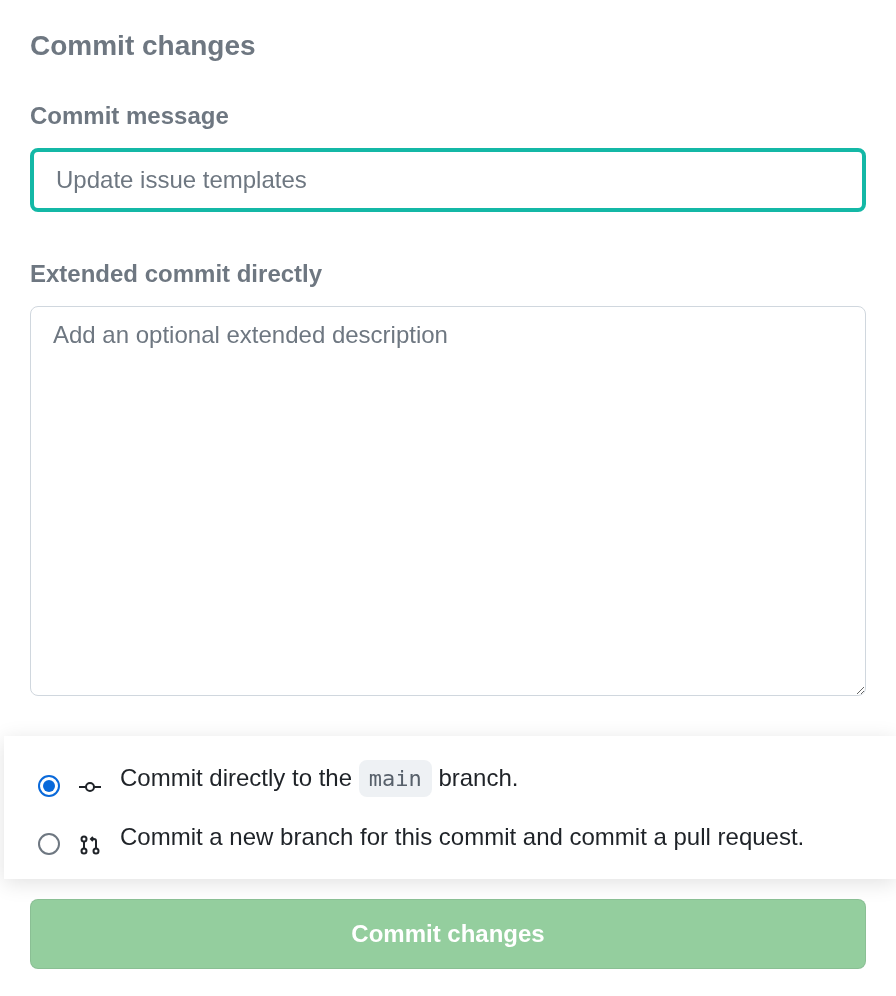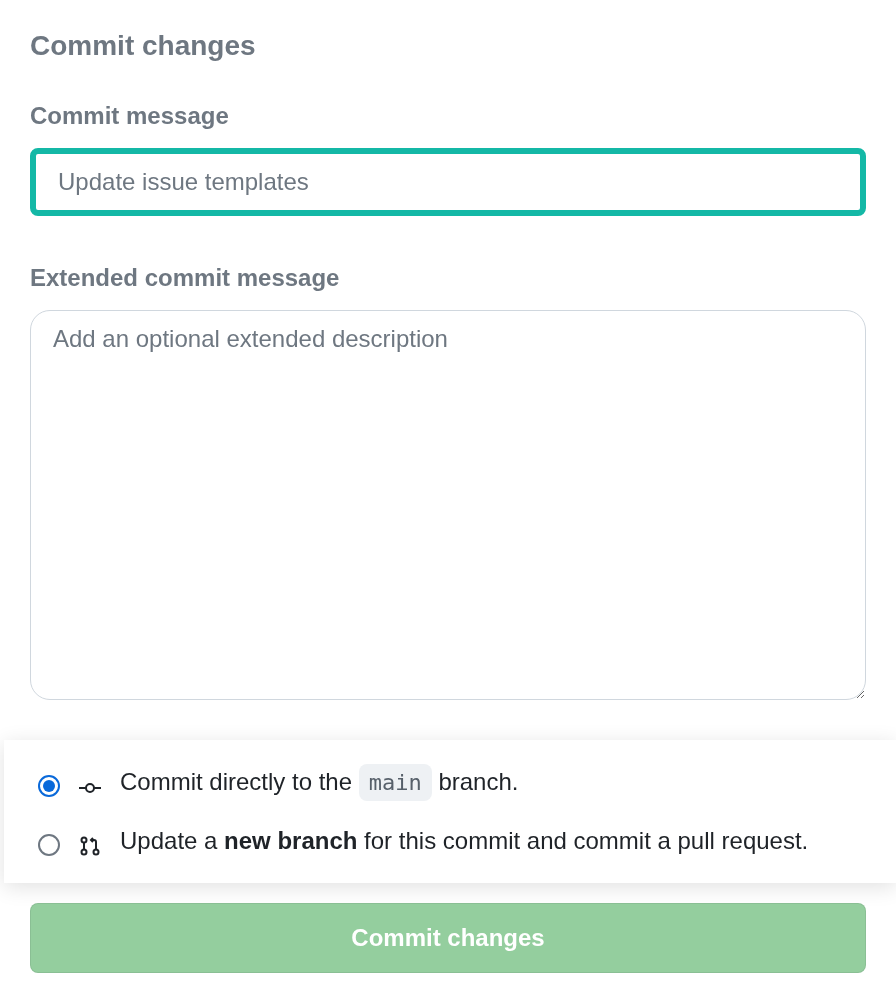--- a/index.html
+++ b/index.html
@@ -27,37 +27,37 @@
       color: #6e7781;
       margin-bottom: 18px;
       display: block;
     }
     .text-input {
       width: 100%;
       padding: 14px 22px;
       font-size: 24px;
       color: #6e7781;
       background: #ffffff;
-      border: 6px solid #14b8a6;
+      border: 4px solid #14b8a6;
       border-radius: 8px;
       outline: none;
       font-family: inherit;
     }
     .text-input::placeholder {
       color: #6e7781;
     }
     .textarea-input {
       width: 100%;
       height: 390px;
       padding: 14px 22px;
       font-size: 24px;
       color: #6e7781;
       background: #ffffff;
       border: 1px solid #d0d7de;
-      border-radius: 20px;
+      border-radius: 8px;
       outline: none;
       resize: both;
       font-family: inherit;
     }
     .textarea-input::placeholder {
       color: #6e7781;
     }
     .field-group {
       margin-bottom: 48px;
     }
@@ -65,21 +65,21 @@
       margin-left: -26px;
       margin-right: -30px;
       padding: 24px 32px 24px 34px;
       background: #ffffff;
       box-shadow: 0 4px 20px rgba(0,0,0,0.12);
       margin-bottom: 20px;
       margin-top: -12px;
     }
     .radio-row {
       display: flex;
-      align-items: center;
+      align-items: flex-end;
       gap: 18px;
       font-size: 24px;
       line-height: 1.5;
       color: #1f2328;
     }
     .radio-row + .radio-row {
       margin-top: 22px;
     }
     .radio-outer {
       flex-shrink: 0;
@@ -106,21 +106,21 @@
       flex-shrink: 0;
       width: 24px;
       height: 24px;
       margin-top: 6px;
       color: #1f2328;
     }
     .radio-text {
       flex: 1;
     }
     .radio-text strong {
-      font-weight: 700;
+      font-weight: 400;
     }
     .branch-pill {
       display: inline-block;
       background: #eef1f4;
       border-radius: 8px;
       padding: 2px 10px;
       font-family: ui-monospace, SFMono-Regular, "SF Mono", Menlo, Consolas, monospace;
       font-size: 22px;
       color: #57606a;
       vertical-align: baseline;
@@ -144,21 +144,21 @@
 
 
 <h2 class="heading">Commit changes</h2>
 
 <div class="field-group">
   <label class="field-label">Commit message</label>
   <input type="text" class="text-input" value="Update issue templates" style="">
 </div>
 
 <div class="field-group">
-  <label class="field-label">Extended commit message</label>
+  <label class="field-label">Extended commit directly</label>
   <textarea class="textarea-input" placeholder="Add an optional extended description" style=""></textarea>
 </div>
 
 <div class="radio-panel">
 
   <div class="radio-row">
     <span class="radio-outer selected">
       <span class="radio-inner"></span>
     </span>
     <span class="radio-icon">
@@ -179,21 +179,21 @@
       <svg viewBox="0 0 24 24" width="24" height="24" fill="none" stroke="currentColor" stroke-width="2">
         <circle cx="6" cy="6" r="2.5"></circle>
         <circle cx="6" cy="18" r="2.5"></circle>
         <line x1="6" y1="8.5" x2="6" y2="15.5"></line>
         <circle cx="18" cy="18" r="2.5"></circle>
         <path d="M13 6h3a2 2 0 0 1 2 2v7.5"></path>
         <polyline points="15 4 13 6 15 8"></polyline>
       </svg>
     </span>
     <span class="radio-text">
-      <span>Update a </span><strong>new branch</strong><span> for this commit and commit a pull request.</span>
+      <span>Commit a </span><strong>new branch</strong><span> for this commit and commit a pull request.</span>
     </span>
   </div>
 
 </div>
 
 <button class="commit-btn">Commit changes</button>
 
 
 
 

